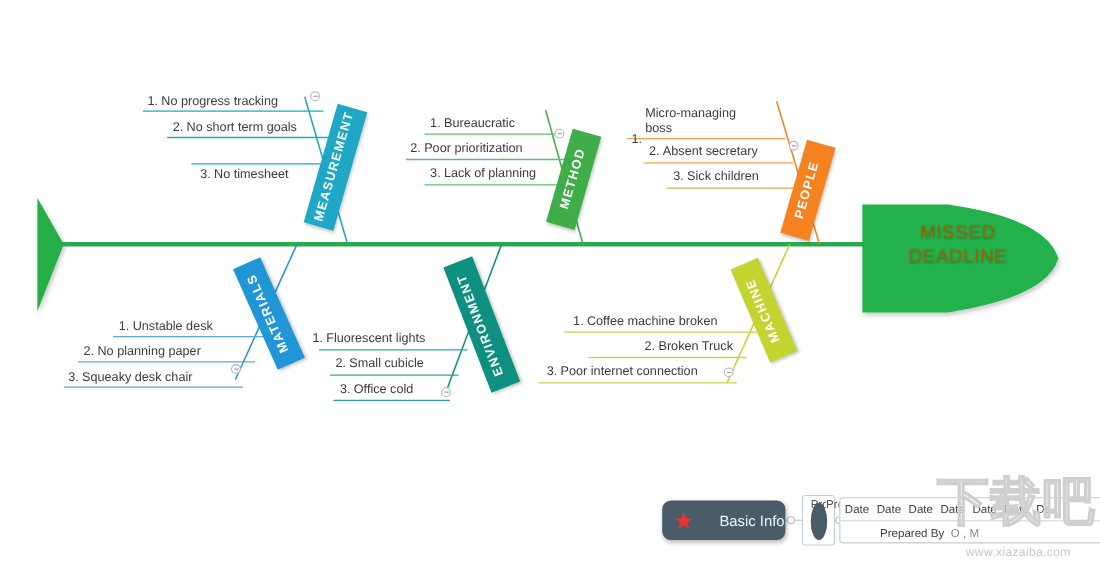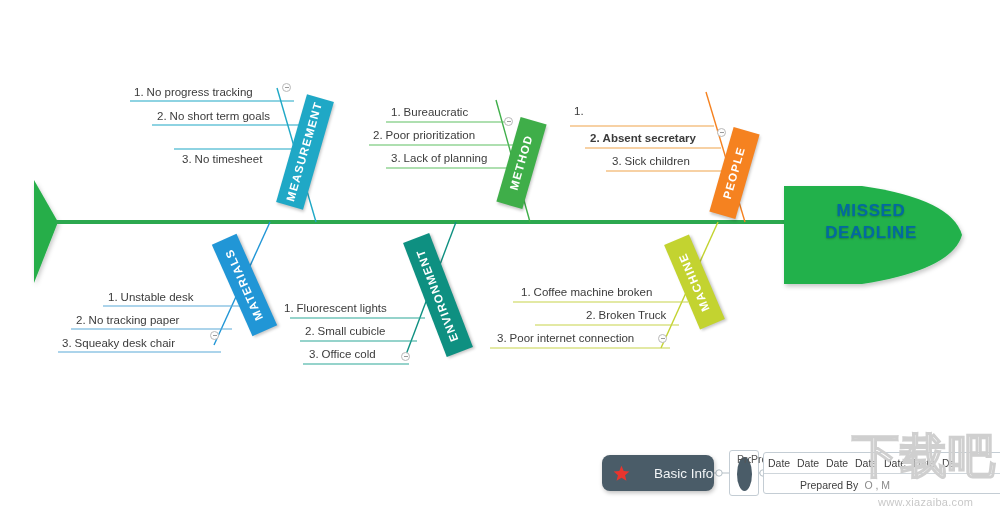--- a/index.html
+++ b/index.html
@@ -48,23 +48,23 @@
     white-space: nowrap;
     font-family: "Liberation Sans", sans-serif;
     line-height: 1.15;
   }
   .sub-item .num { margin-right: 3px; }
   
   #fish-head-text {
     position: absolute;
     left: 806px; top: 200px;
     width: 130px;
-    color: #0369a1;
+    color: #a16207;
     font-size: 17px;
-    font-weight: bold;
+    font-weight: normal;
     letter-spacing: 0.6px;
     line-height: 1.28;
     text-align: center;
     text-shadow: 0 1px 2px rgba(0,0,0,0.25);
   }
   
   .toggle {
     position: absolute;
     width: 9px; height: 9px;
     border: 1px solid #b9b9b9;
@@ -282,33 +282,37 @@
   </div>
   <div class="sub-item" style="left:373px; top:129px;">
     <span class="num">2.</span><span>Poor prioritization</span>
   </div>
   <div class="sub-item" style="left:391px; top:152px;">
     <span class="num">3.</span><span>Lack of planning</span>
   </div>
 
   <div class="sub-item" style="left:574px; top:96px; display:flex; align-items:flex-end;">
     <span class="num" style="position:relative; top:9px;">1.</span>
-  </div>
-  <div class="sub-item" style="left:590px; top:132px;font-weight:bold;">
+    <span style="display:inline-block; line-height:1.25;">
+      <span>Micro-managing</span><br>
+      <span>boss</span>
+    </span>
+  </div>
+  <div class="sub-item" style="left:590px; top:132px;">
     <span class="num">2.</span><span>Absent secretary</span>
   </div>
   <div class="sub-item" style="left:612px; top:155px;">
     <span class="num">3.</span><span>Sick children</span>
   </div>
 
   <div class="sub-item" style="left:108px; top:291px;">
     <span class="num">1.</span><span>Unstable desk</span>
   </div>
   <div class="sub-item" style="left:76px; top:314px;">
-    <span class="num">2.</span><span>No tracking paper</span>
+    <span class="num">2.</span><span>No planning paper</span>
   </div>
   <div class="sub-item" style="left:62px; top:337px;">
     <span class="num">3.</span><span>Squeaky desk chair</span>
   </div>
 
   <div class="sub-item" style="left:284px; top:302px;">
     <span class="num">1.</span><span>Fluorescent lights</span>
   </div>
   <div class="sub-item" style="left:305px; top:325px;">
     <span class="num">2.</span><span>Small cubicle</span>

